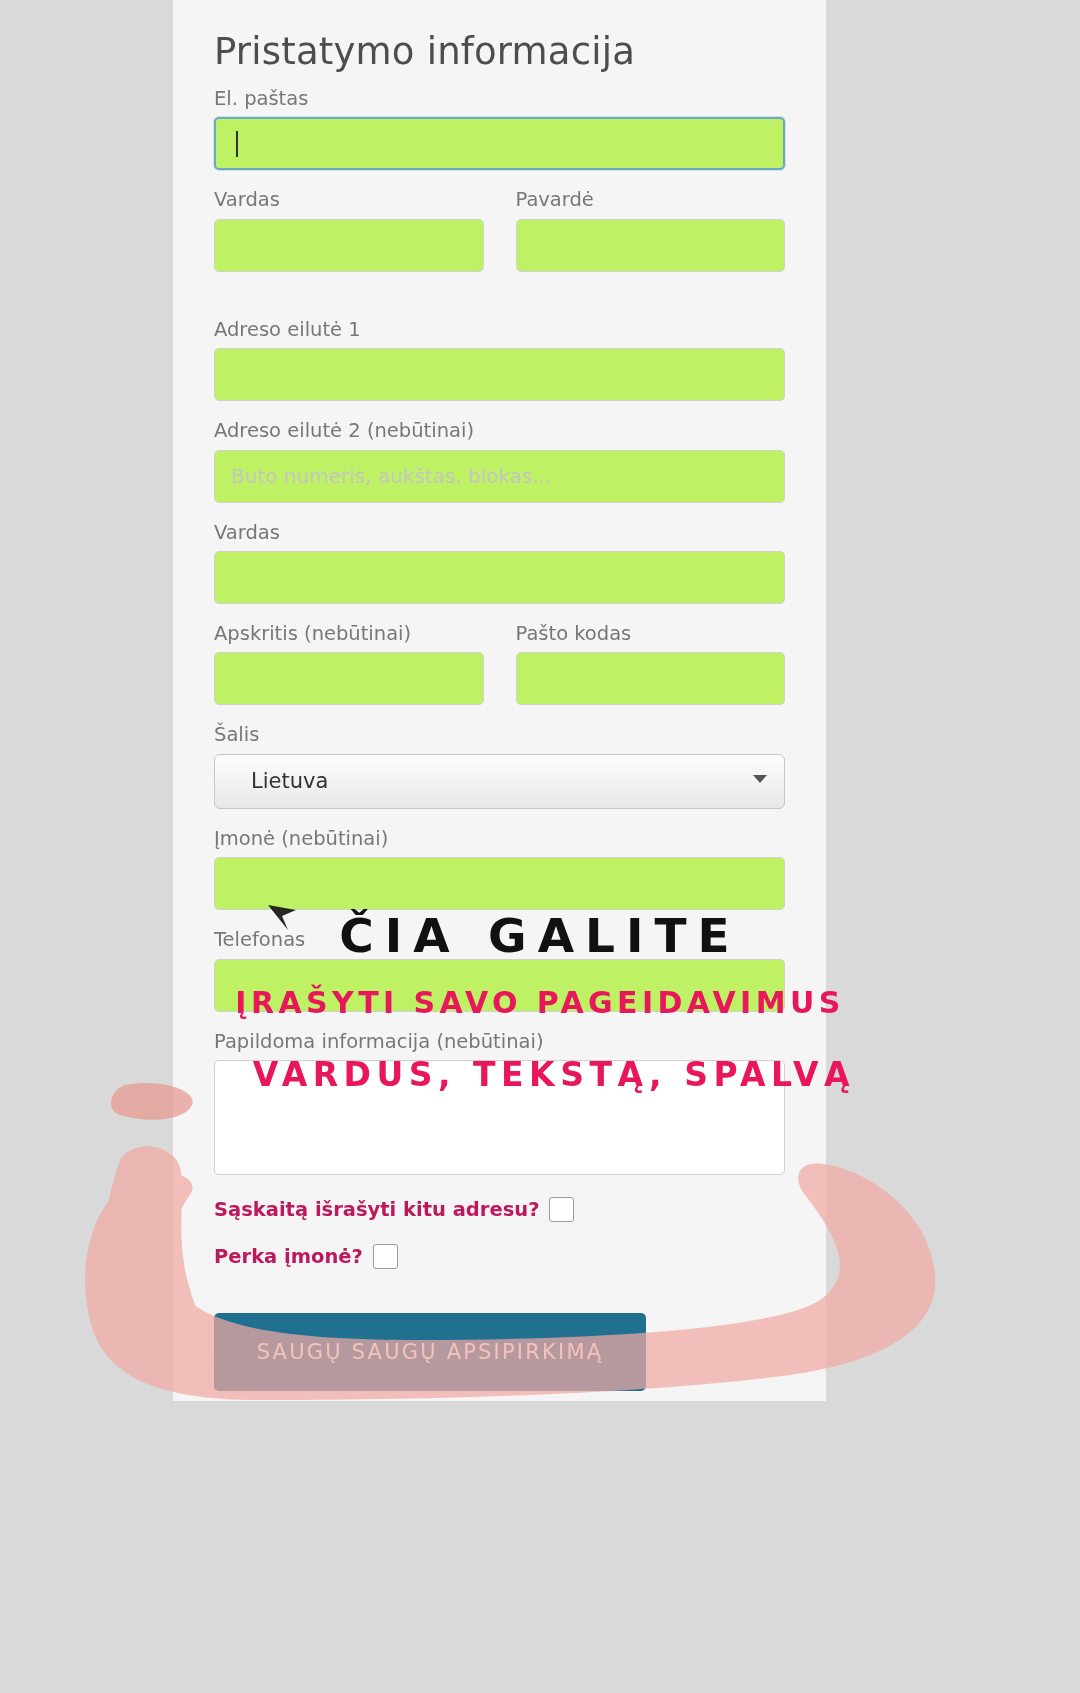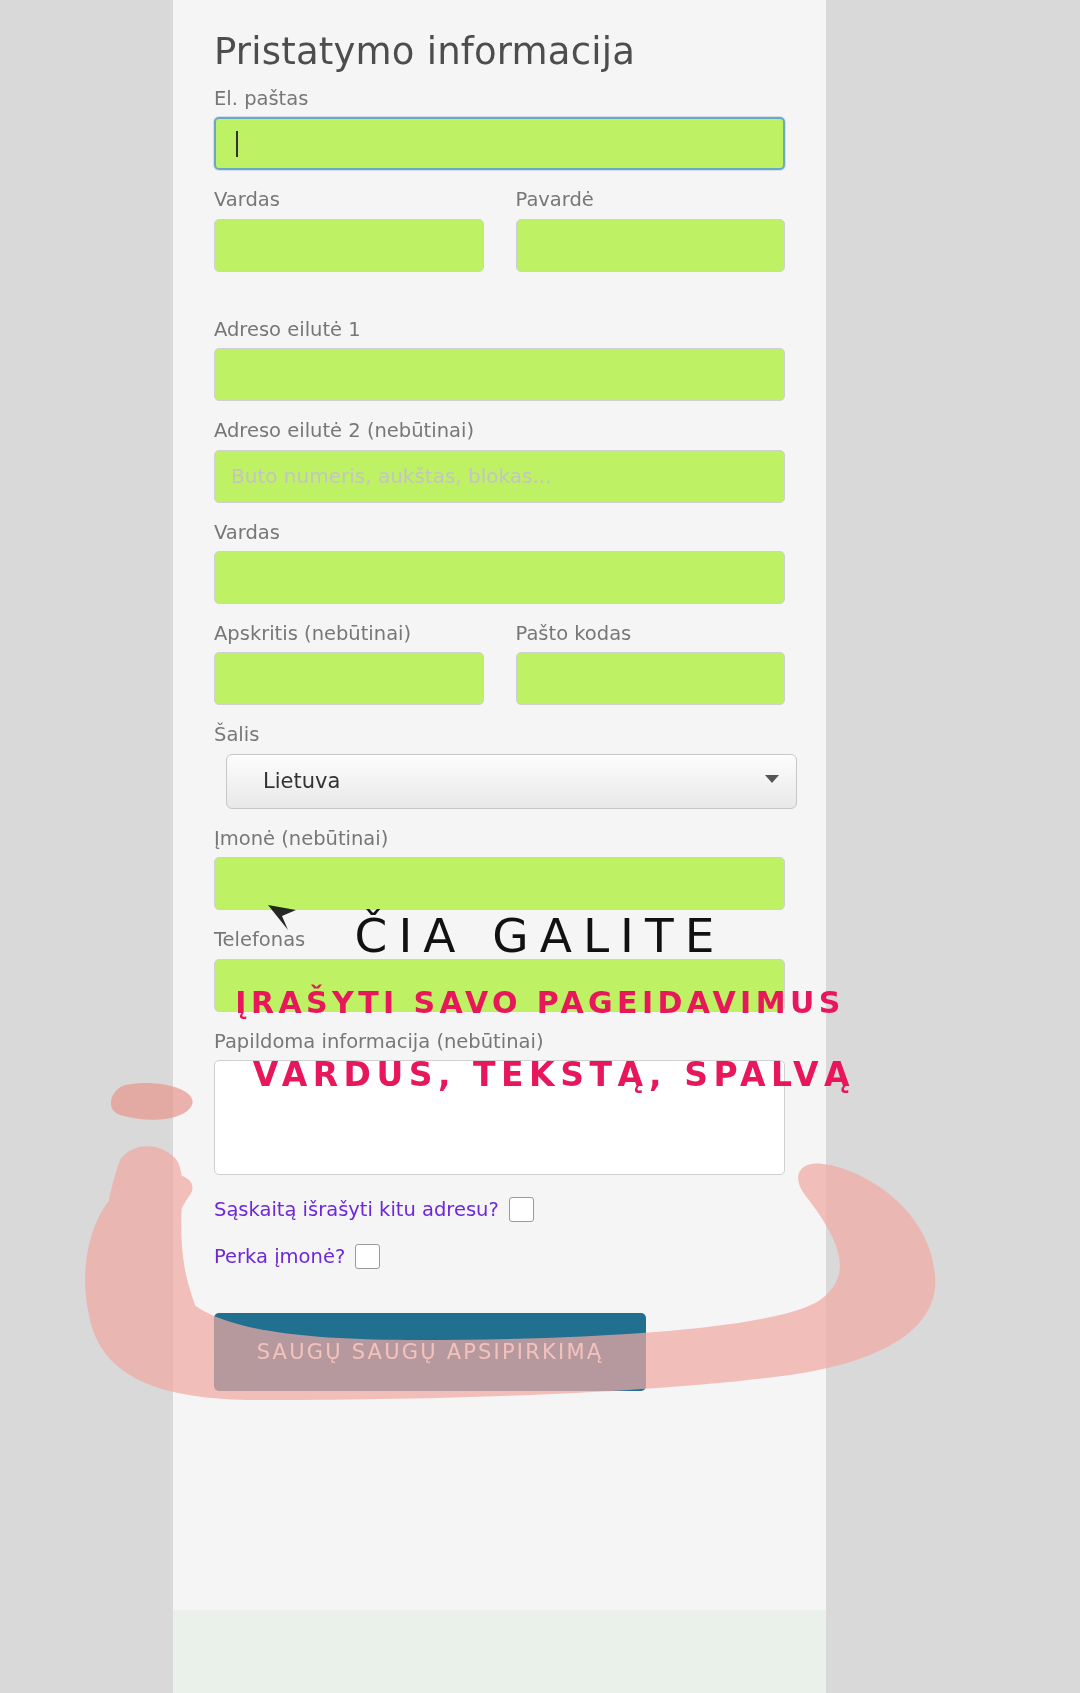--- a/index.html
+++ b/index.html
@@ -7,21 +7,21 @@
     margin: 0;
     padding: 0;
     width: 1080px;
     height: 1693px;
     background: #d9d9d9;
     font-family: "DejaVu Sans", "Liberation Sans", sans-serif;
   }
   #page {
     position: relative;
     width: 1080px;
-    height: 1693px;
+    height: 1401px;
     overflow: hidden;
     border-radius: 19px;
   }
   .form-panel {
     position: absolute;
     left: 173px;
     top: 0;
     width: 653px;
     height: 1610px;
     background: #f5f5f5;
@@ -83,21 +83,20 @@
   }
   .row2 {
     display: flex;
     gap: 32px;
   }
   .row2 > div { flex: 1; }
   .select-wrap {
     position: relative;
     width: 100%;
     height: 55px;
-    margin-left: 12px;
   }
   select.sel {
     width: 100%;
     height: 55px;
     -webkit-appearance: none;
     appearance: none;
     background: linear-gradient(#fdfdfd, #e8e8e8);
     border: 1px solid #c7c7c7;
     border-radius: 6px;
     font-size: 21px;
@@ -131,21 +130,22 @@
     font-family: inherit;
   }
   .checkrow {
     display: flex;
     align-items: center;
     gap: 10px;
     margin-top: 22px;
   }
   .checkrow .lbl {
     font-size: 19.5px;
-    color: #6d28d9;
+    color: #be185d;
+    font-weight: bold;
   }
   .cbox {
     width: 25px;
     height: 25px;
     background: #fff;
     border: 1px solid #9a9a9a;
     border-radius: 3px;
     display: inline-block;
   }
   .submit-btn {
@@ -169,21 +169,21 @@
     left: 0; top: 0;
     width: 1080px; height: 1693px;
     pointer-events: none;
   }
   .anno-line1 {
     position: absolute;
     left: 0; top: 908px;
     width: 1080px;
     text-align: center;
     font-size: 47px;
-    font-weight: 400;
+    font-weight: 700;
     letter-spacing: 11px;
     color: #111;
     font-family: "DejaVu Sans", "Liberation Sans", sans-serif;
   }
   .anno-line2 {
     position: absolute;
     left: 0; top: 985px;
     width: 1080px;
     text-align: center;
     font-size: 30px;

